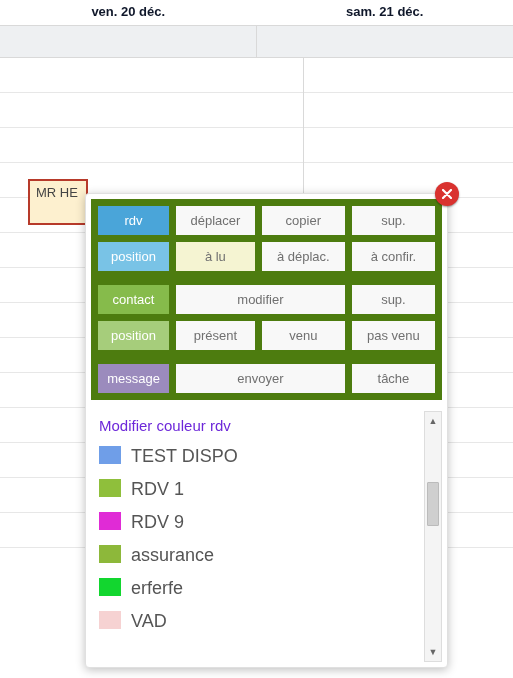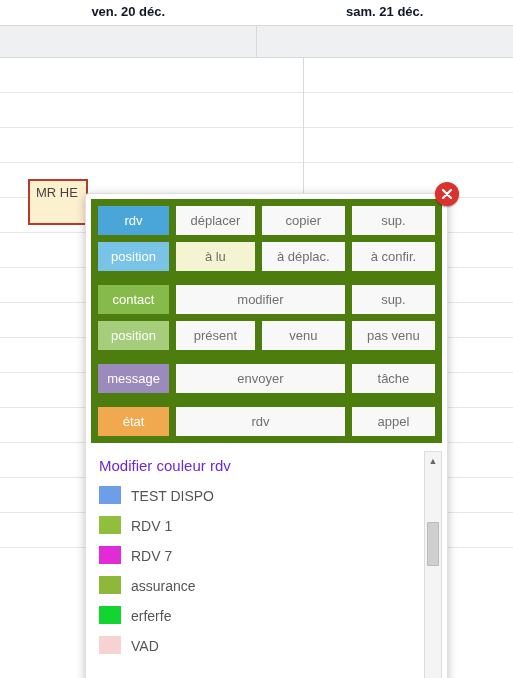--- a/index.html
+++ b/index.html
@@ -144,24 +144,24 @@
     color: #6d28d9;
     padding: 6px 8px;
   }
   .color-list {
     height: 222px;
     overflow: hidden;
     padding-right: 22px;
   }
   .color-item {
     display: flex;
-    align-items: flex-end;
+    align-items: flex-start;
     gap: 10px;
     padding: 6px 8px;
-    font-size: 14px;
+    font-size: 18px;
     color: #555;
     cursor: pointer;
   }
   .color-item .swatch {
     width: 22px;
     height: 18px;
     flex: 0 0 22px;
   }
   
   .fake-scroll {
@@ -263,42 +263,37 @@
 
       <tr>
         <td class="lbl c-message">message</td>
         <td colspan="2">envoyer</td>
         <td>tâche</td>
       </tr>
       <tr class="group-gap">
             <td colspan="4"></td>
           </tr>
 
-      <tr>
-        <td class="lbl c-etat">état</td>
-        <td colspan="2">rdv</td>
-        <td>appel</td>
-      </tr>
     </tbody>
       </table>
 
     <div class="color-section">
       <div class="color-title">Modifier couleur rdv</div>
       <div class="color-list">
         <div class="color-item">
           <span class="swatch" style="background:#6f9ee8"></span>
           <span>TEST DISPO</span>
         </div>
         <div class="color-item">
           <span class="swatch" style="background:#8fbf3b"></span>
           <span>RDV 1</span>
         </div>
         <div class="color-item">
           <span class="swatch" style="background:#e02bd6"></span>
-          <span>RDV 7</span>
+          <span>RDV 9</span>
         </div>
         <div class="color-item">
           <span class="swatch" style="background:#8db83a"></span>
           <span>assurance</span>
         </div>
         <div class="color-item">
           <span class="swatch" style="background:#12d62f"></span>
           <span>erferfe</span>
         </div>
         <div class="color-item">

